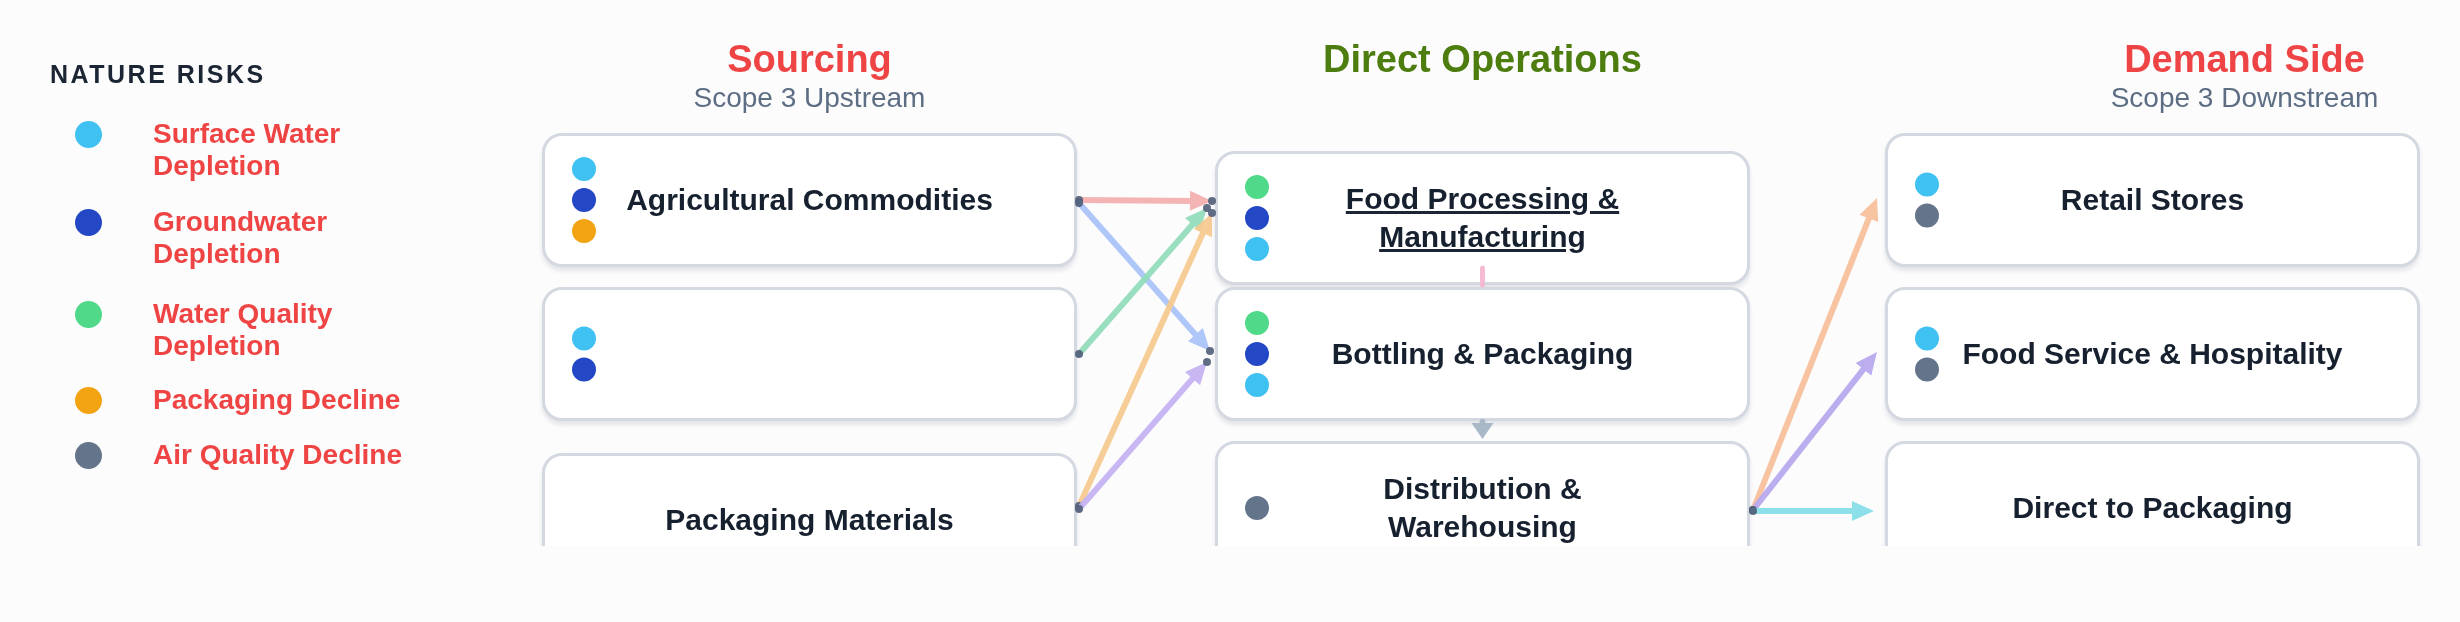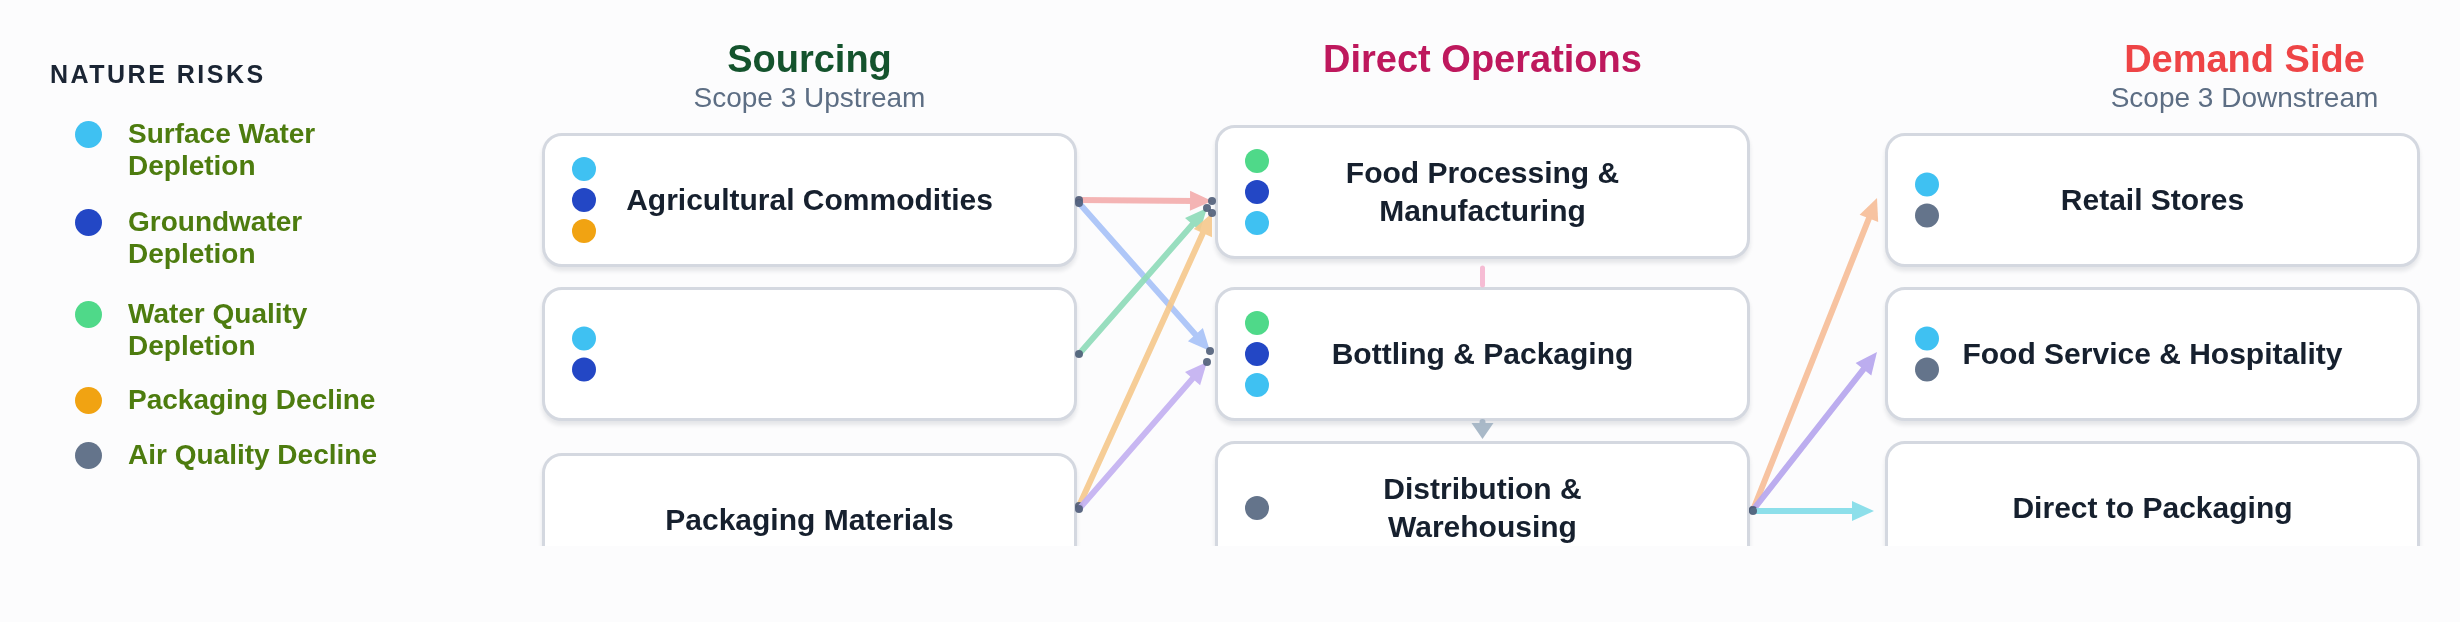--- a/index.html
+++ b/index.html
@@ -7,21 +7,21 @@
     position:relative;width:2460px;height:546px;overflow:hidden;
     background:#fcfcfd;font-family:"Liberation Sans",sans-serif;color:#1b2534;
   }
   
   #legend-title{
     position:absolute;left:50px;top:60px;font-size:25px;font-weight:bold;
     letter-spacing:2.5px;color:#1b2534;white-space:nowrap;
   }
   .legend-item{position:absolute;left:75px;display:flex;align-items:flex-start;gap:26px;}
   .legend-dot{width:27px;height:27px;border-radius:50%;margin-top:3px;flex:0 0 auto;}
-  .legend-label{font-size:28px;font-weight:bold;line-height:32px;color:#4d7c0f;white-space:pre-line;}
+  .legend-label{font-size:28px;font-weight:bold;line-height:32px;color:#ef4444;white-space:pre-line;margin-left:25px;}
   
   .col-header{position:absolute;top:36px;text-align:center;}
   .col-title{font-size:38px;font-weight:bold;line-height:46px;}
   .col-subtitle{font-size:28px;line-height:32px;color:#5d6e84;}
   
   .node{
     position:absolute;background:#ffffff;border:3px solid #d4d8e0;border-radius:20px;
     box-sizing:border-box;box-shadow:0 4px 4px rgba(23,32,46,0.10);
     display:flex;align-items:center;justify-content:center;z-index:2;
   }
@@ -60,25 +60,25 @@
         <span class="legend-dot" style="background: rgb(241, 163, 18);"></span>
         <span class="legend-label">Packaging Decline</span>
       </div>
       <div class="legend-item" style="top: 439px;">
         <span class="legend-dot" style="background: rgb(100, 116, 139);"></span>
         <span class="legend-label">Air Quality Decline</span>
       </div>
     </div>
   <div id="headers-layer">
       <div class="col-header" style="left: 542px; width: 535px;">
-        <div class="col-title" style="color: #14532d;">Sourcing</div>
+        <div class="col-title" style="color: #ef4444;">Sourcing</div>
         <div class="col-subtitle">Scope 3 Upstream</div>
       </div>
       <div class="col-header" style="left: 1215px; width: 535px;">
-        <div class="col-title" style="color: #be185d;">Direct Operations</div>
+        <div class="col-title" style="color: #4d7c0f;">Direct Operations</div>
       </div>
       <div class="col-header" style="left: 1977px; width: 535px;">
         <div class="col-title" style="color: rgb(238, 68, 70);">Demand Side</div>
         <div class="col-subtitle">Scope 3 Downstream</div>
       </div>
     </div>
   <div id="nodes-layer">
       <div class="node" style="left: 542px; top: 133px; width: 535px; height: 134px;">
         <div class="node-dots">
           <span class="node-dot" style="background: rgb(63, 193, 242);"></span>
@@ -89,21 +89,21 @@
       </div>
       <div class="node" style="left: 542px; top: 287px; width: 535px; height: 134px;">
         <div class="node-dots">
           <span class="node-dot" style="background: rgb(63, 193, 242);"></span>
           <span class="node-dot" style="background: rgb(35, 71, 197);"></span>
         </div>
       </div>
       <div class="node" style="left: 542px; top: 441px; width: 535px; height: 134px; margin-top: 12px;">
         <div class="node-label">Packaging Materials</div>
       </div>
-      <div class="node" style="left: 1215px; top: 125px; width: 535px; height: 134px;">
+      <div class="node" style="left: 1215px; top: 151px; width: 535px; height: 134px; text-decoration: underline;">
         <div class="node-dots">
           <span class="node-dot" style="background: rgb(79, 217, 137);"></span>
           <span class="node-dot" style="background: rgb(35, 71, 197);"></span>
           <span class="node-dot" style="background: rgb(63, 193, 242);"></span>
         </div>
         <div class="node-label">Food Processing &amp;
 Manufacturing</div>
       </div>
       <div class="node" style="left: 1215px; top: 287px; width: 535px; height: 134px;">
         <div class="node-dots">

